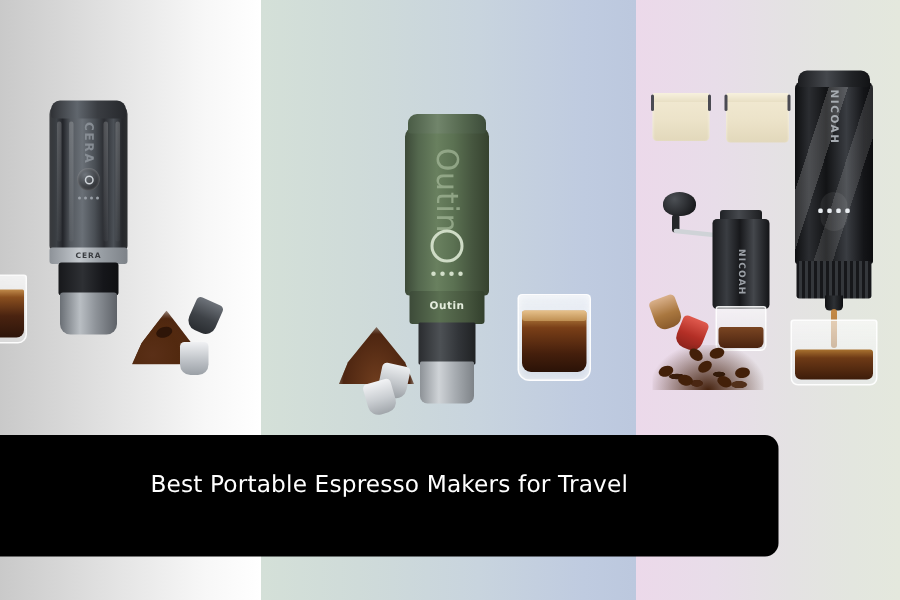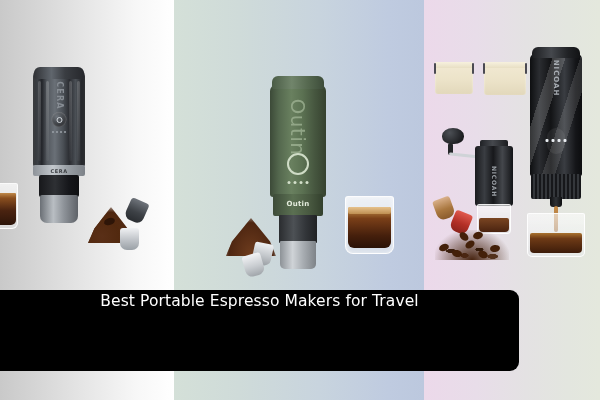--- a/index.html
+++ b/index.html
@@ -276,21 +276,21 @@
     background: linear-gradient(180deg,#a9722f 0%,#6e3a16 28%,#3d1c0a 100%);
   }
 
   
   #caption-banner {
     position: absolute; left: -14px; top: 290px; width: 533px; height: 81px;
     background: #000000; border-radius: 9px;
     display: flex; align-items: flex-start; justify-content: center;
   }
   #caption-text {
-    margin-top: 2px; margin-left: 14px;
+    margin-top: 24px; margin-left: 14px;
     color: #ffffff; font-size: 15.5px; font-weight: 400; letter-spacing: .1px;
     font-family: "DejaVu Sans", "Liberation Sans", sans-serif;
     white-space: nowrap;
   }
 </style>
 </head>
 <body>
 
 <div id="stage">
 

